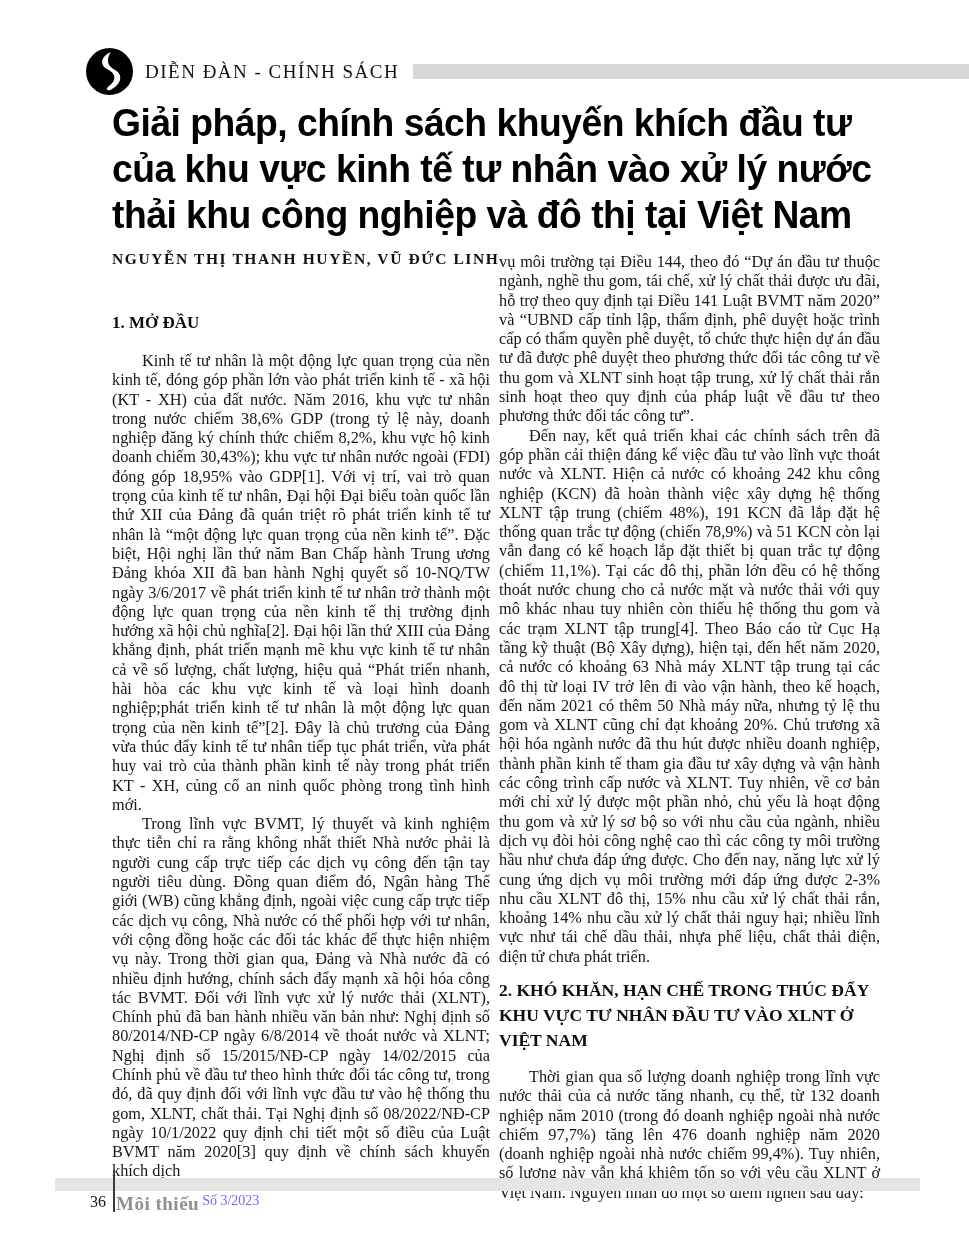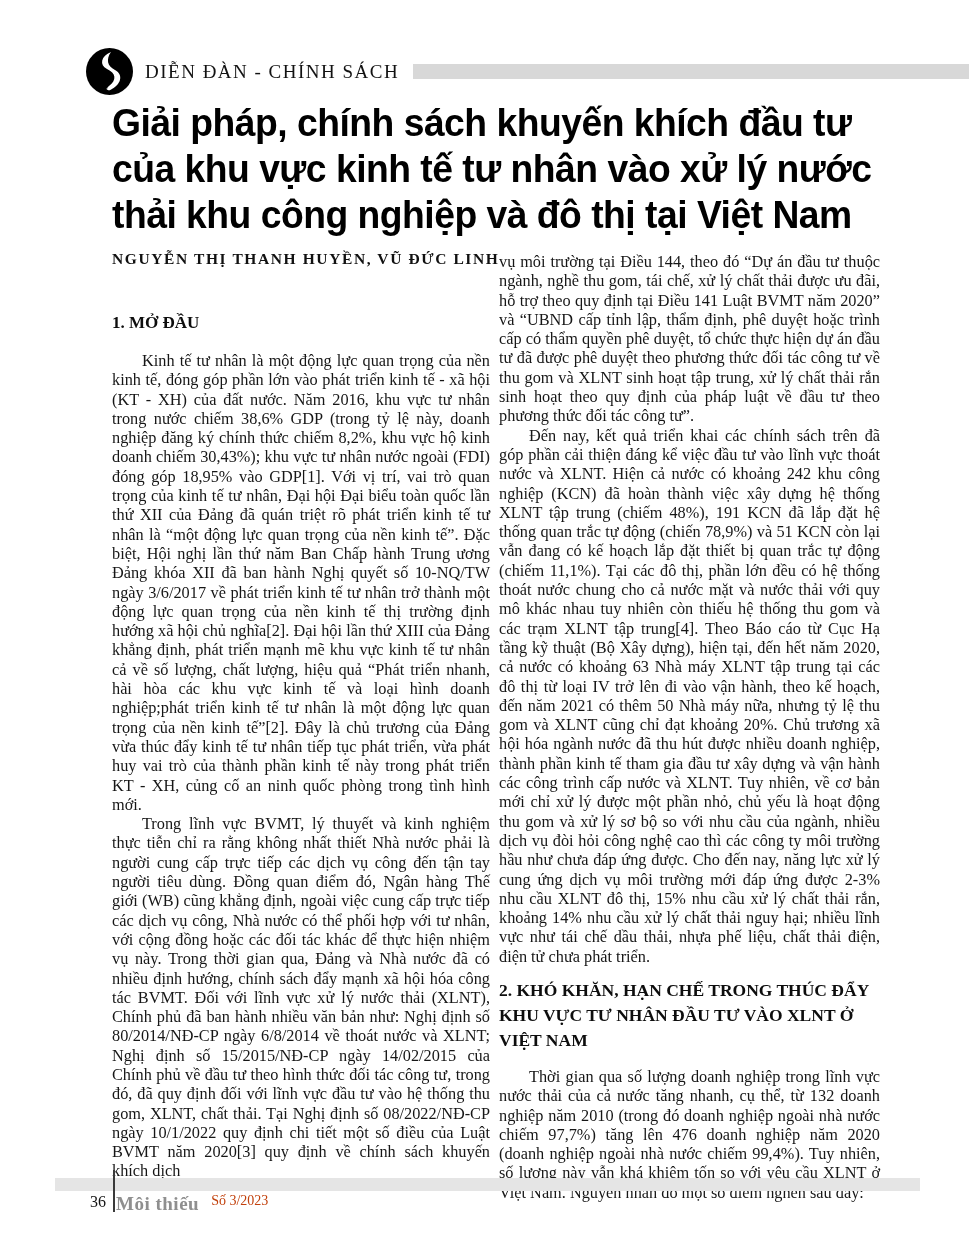--- a/index.html
+++ b/index.html
@@ -73,21 +73,21 @@
   .page-number{font-size:16px;color:#141414;}
   .footer-divider{
     position:absolute;left:113px;top:1170px;
     width:1.5px;height:42px;background:#3a3a3a;
   }
   .journal-name{
     margin-left:10px;
     font-weight:700;font-size:19px;color:#8f8f8f;
     letter-spacing:0.5px;
   }
-  .issue{margin-left:12px;font-size:14px;color:#c2410c;}
+  .issue{margin-left:3px;font-size:14px;color:#8b5cf6;}
 </style>
 </head>
 <body>
 
 <div class="page">
 
   <div class="header">
     <span class="logo">
       <svg viewBox="0 0 47 47" width="47" height="47">
         <circle cx="23.5" cy="23.5" r="23.5" fill="#000000"></circle>

